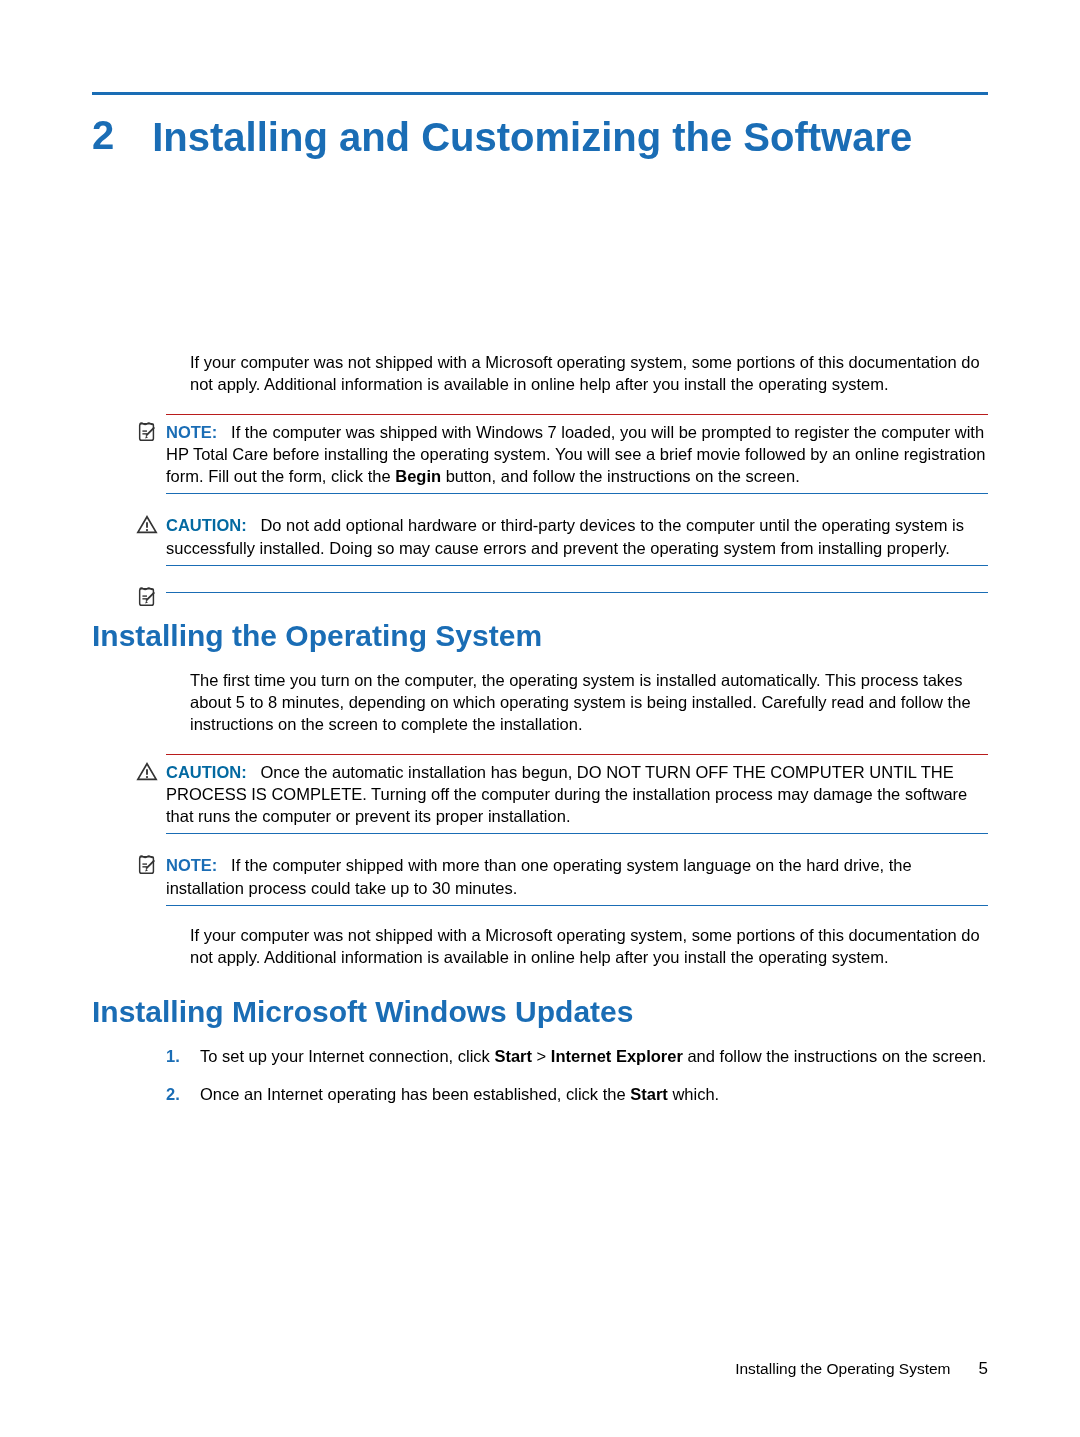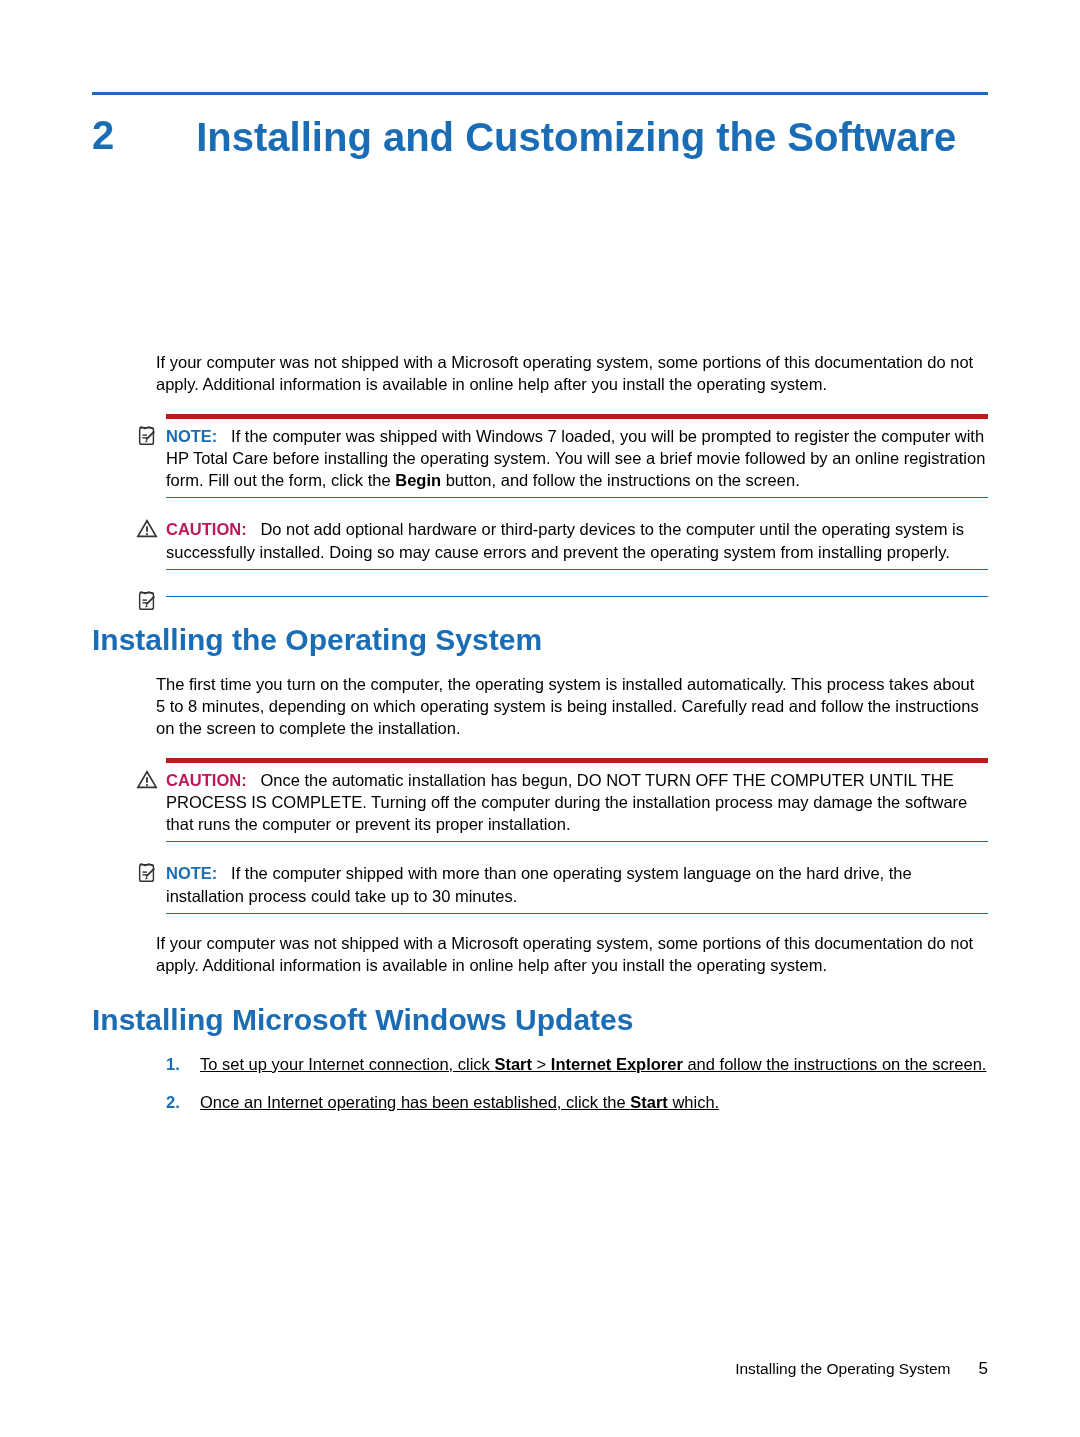--- a/index.html
+++ b/index.html
@@ -28,33 +28,32 @@
       font-size: 40px;
       font-weight: bold;
       color: #1a6db5;
       line-height: 1.1;
     }
     .chapter-title {
       font-size: 40px;
       font-weight: bold;
       color: #1a6db5;
       line-height: 1.2;
-      margin-left: 44px;
     }
     .body-indent {
-      margin-left: 64px;
+      margin-left: 98px;
     }
     .para {
       font-size: 16.5px;
       line-height: 1.35;
       margin-bottom: 18px;
     }
     .callout {
       position: relative;
-      border-top: 5px solid #b91c1c;
+      border-top: 1px solid #b91c1c;
       border-bottom: 1px solid #1a6db5;
       padding: 6px 0;
       margin-left: 74px;
       margin-bottom: 14px;
     }
     .callout-no-top {
       border-top: none;
     }
     .callout .icon {
       position: absolute;
@@ -66,34 +65,33 @@
     .callout .cbody {
       font-size: 16.5px;
       line-height: 1.35;
     }
     .label-note {
       font-weight: bold;
       color: #1a6db5;
     }
     .label-caution {
       font-weight: bold;
-      color: #be185d;
+      color: #0369a1;
     }
     .h2 {
       font-size: 30px;
       font-weight: bold;
       color: #1a6db5;
       margin: 26px 0 16px 0;
     }
     .bold { font-weight: bold; }
     ol.steps {
       margin-left: 74px;
       list-style: none;
       counter-reset: step;
-      text-decoration: underline;
     }
     ol.steps > li {
       counter-increment: step;
       position: relative;
       padding-left: 34px;
       font-size: 16.5px;
       line-height: 1.35;
       margin-bottom: 16px;
     }
     ol.steps > li::before {

